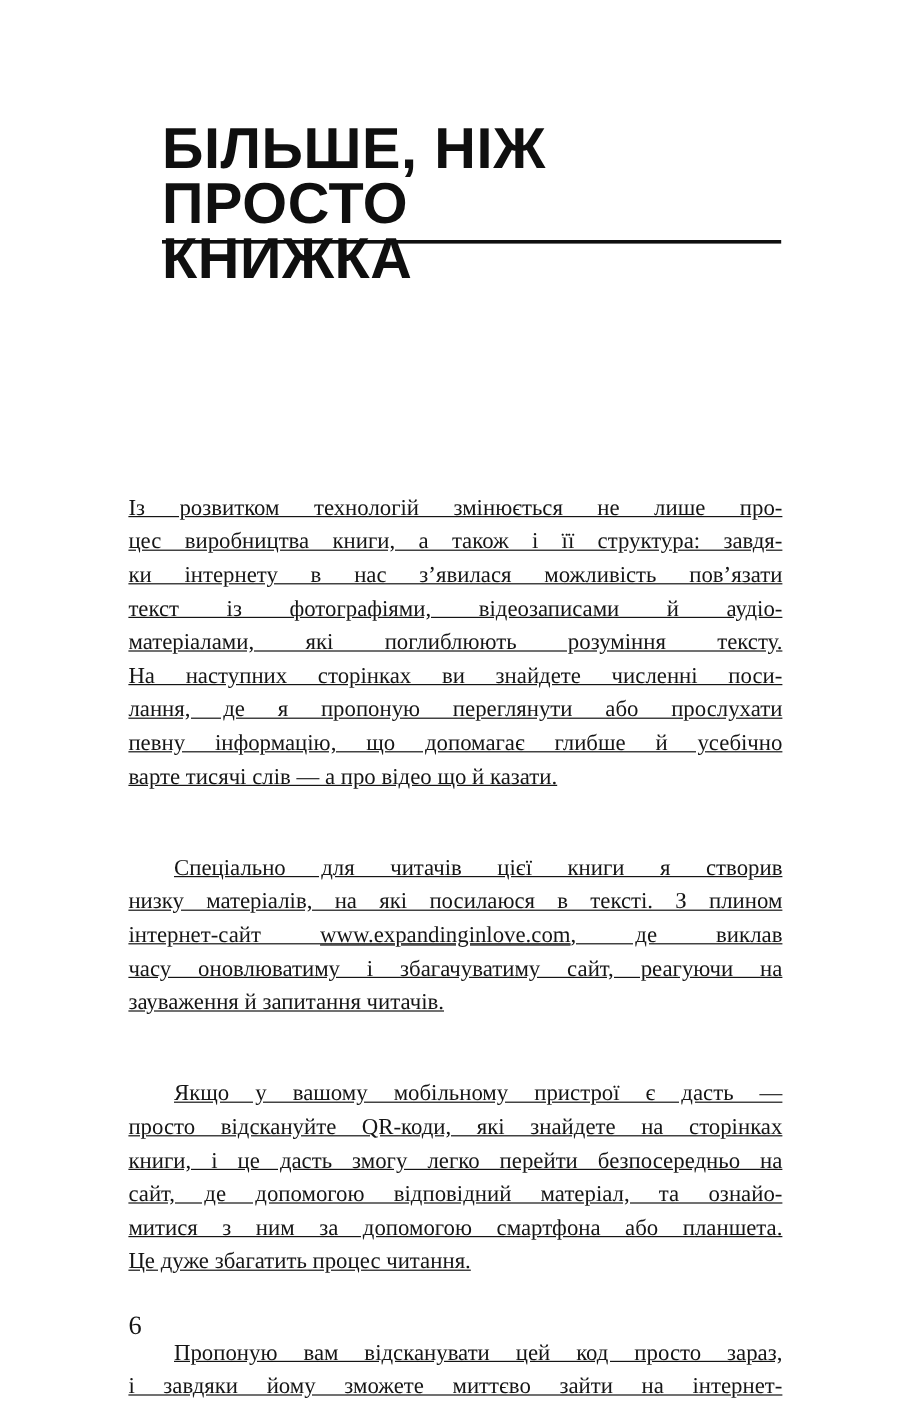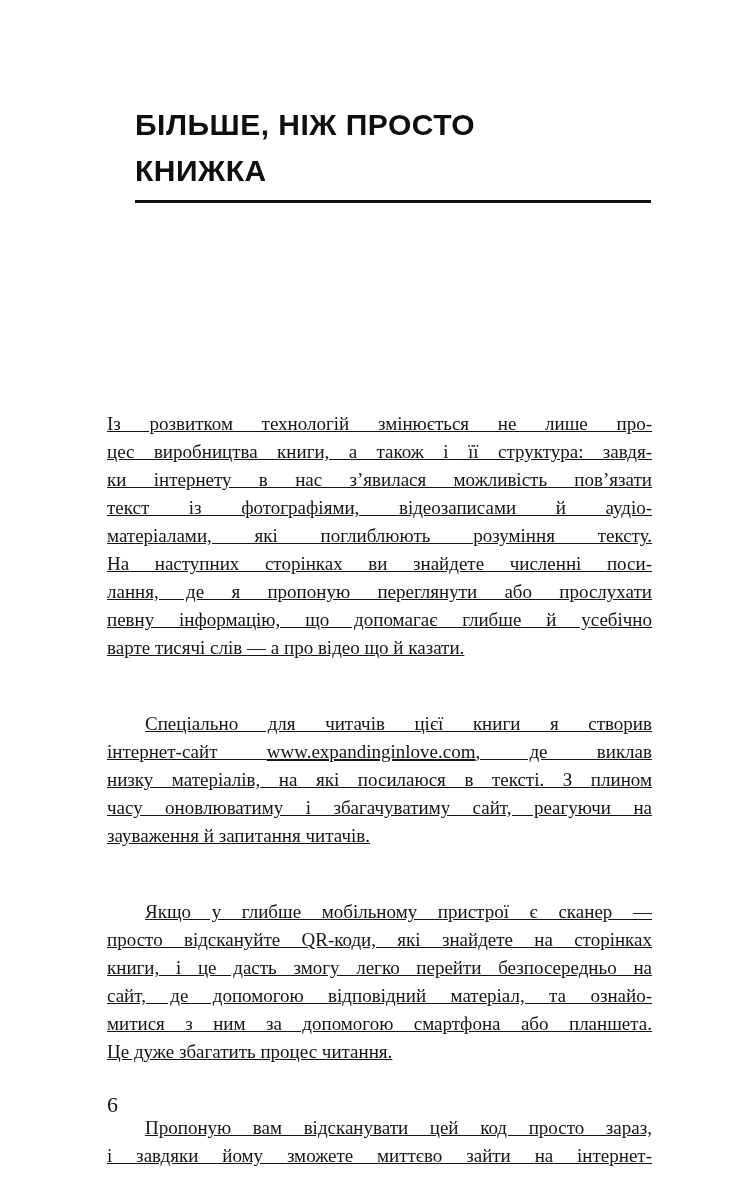--- a/index.html
+++ b/index.html
@@ -17,21 +17,21 @@
   }
 
   .heading {
     position: absolute;
     left: 135px;
     top: 102px;
     margin: 0;
     width: 520px;
     font-family: "Liberation Sans", "DejaVu Sans", sans-serif;
     font-weight: 700;
-    font-size: 30px;
+    font-size: 48px;
     line-height: 46px;
     letter-spacing: 0.5px;
     color: #0f0f0f;
   }
   .heading-line { display: block; }
 
   .rule {
     position: absolute;
     left: 135px;
     top: 200px;
@@ -94,27 +94,27 @@
         <div class="line">ки інтернету в нас з’явилася можливість пов’язати</div>
         <div class="line">текст із фотографіями, відеозаписами й аудіо-</div>
         <div class="line">матеріалами, які поглиблюють розуміння тексту.</div>
         <div class="line">На наступних сторінках ви знайдете численні поси-</div>
         <div class="line">лання, де я пропоную переглянути або прослухати</div>
         <div class="line">певну інформацію, що допомагає глибше й усебічно</div>
         <div class="line last">варте тисячі слів — а про відео що й казати.</div>
       </div>
       <div class="para">
         <div class="line indent">Спеціально для читачів цієї книги я створив</div>
+        <div class="line">низку матеріалів, на які посилаюся в тексті. З плином</div>
         <div class="line">інтернет-сайт <span class="url">www.expandinginlove.com</span>, де виклав</div>
-        <div class="line">низку матеріалів, на які посилаюся в тексті. З плином</div>
         <div class="line">часу оновлюватиму і збагачуватиму сайт, реагуючи на</div>
         <div class="line last">зауваження й запитання читачів.</div>
       </div>
       <div class="para">
-        <div class="line indent">Якщо у глибше мобільному пристрої є сканер —</div>
+        <div class="line indent">Якщо у вашому мобільному пристрої є дасть —</div>
         <div class="line">просто відскануйте QR-коди, які знайдете на сторінках</div>
         <div class="line">книги, і це дасть змогу легко перейти безпосередньо на</div>
         <div class="line">сайт, де допомогою відповідний матеріал, та ознайо-</div>
         <div class="line">митися з ним за допомогою смартфона або планшета.</div>
         <div class="line last">Це дуже збагатить процес читання.</div>
       </div>
       <div class="para">
         <div class="line indent">Пропоную вам відсканувати цей код просто зараз,</div>
         <div class="line">і завдяки йому зможете миттєво зайти на інтернет-</div>
       </div>

